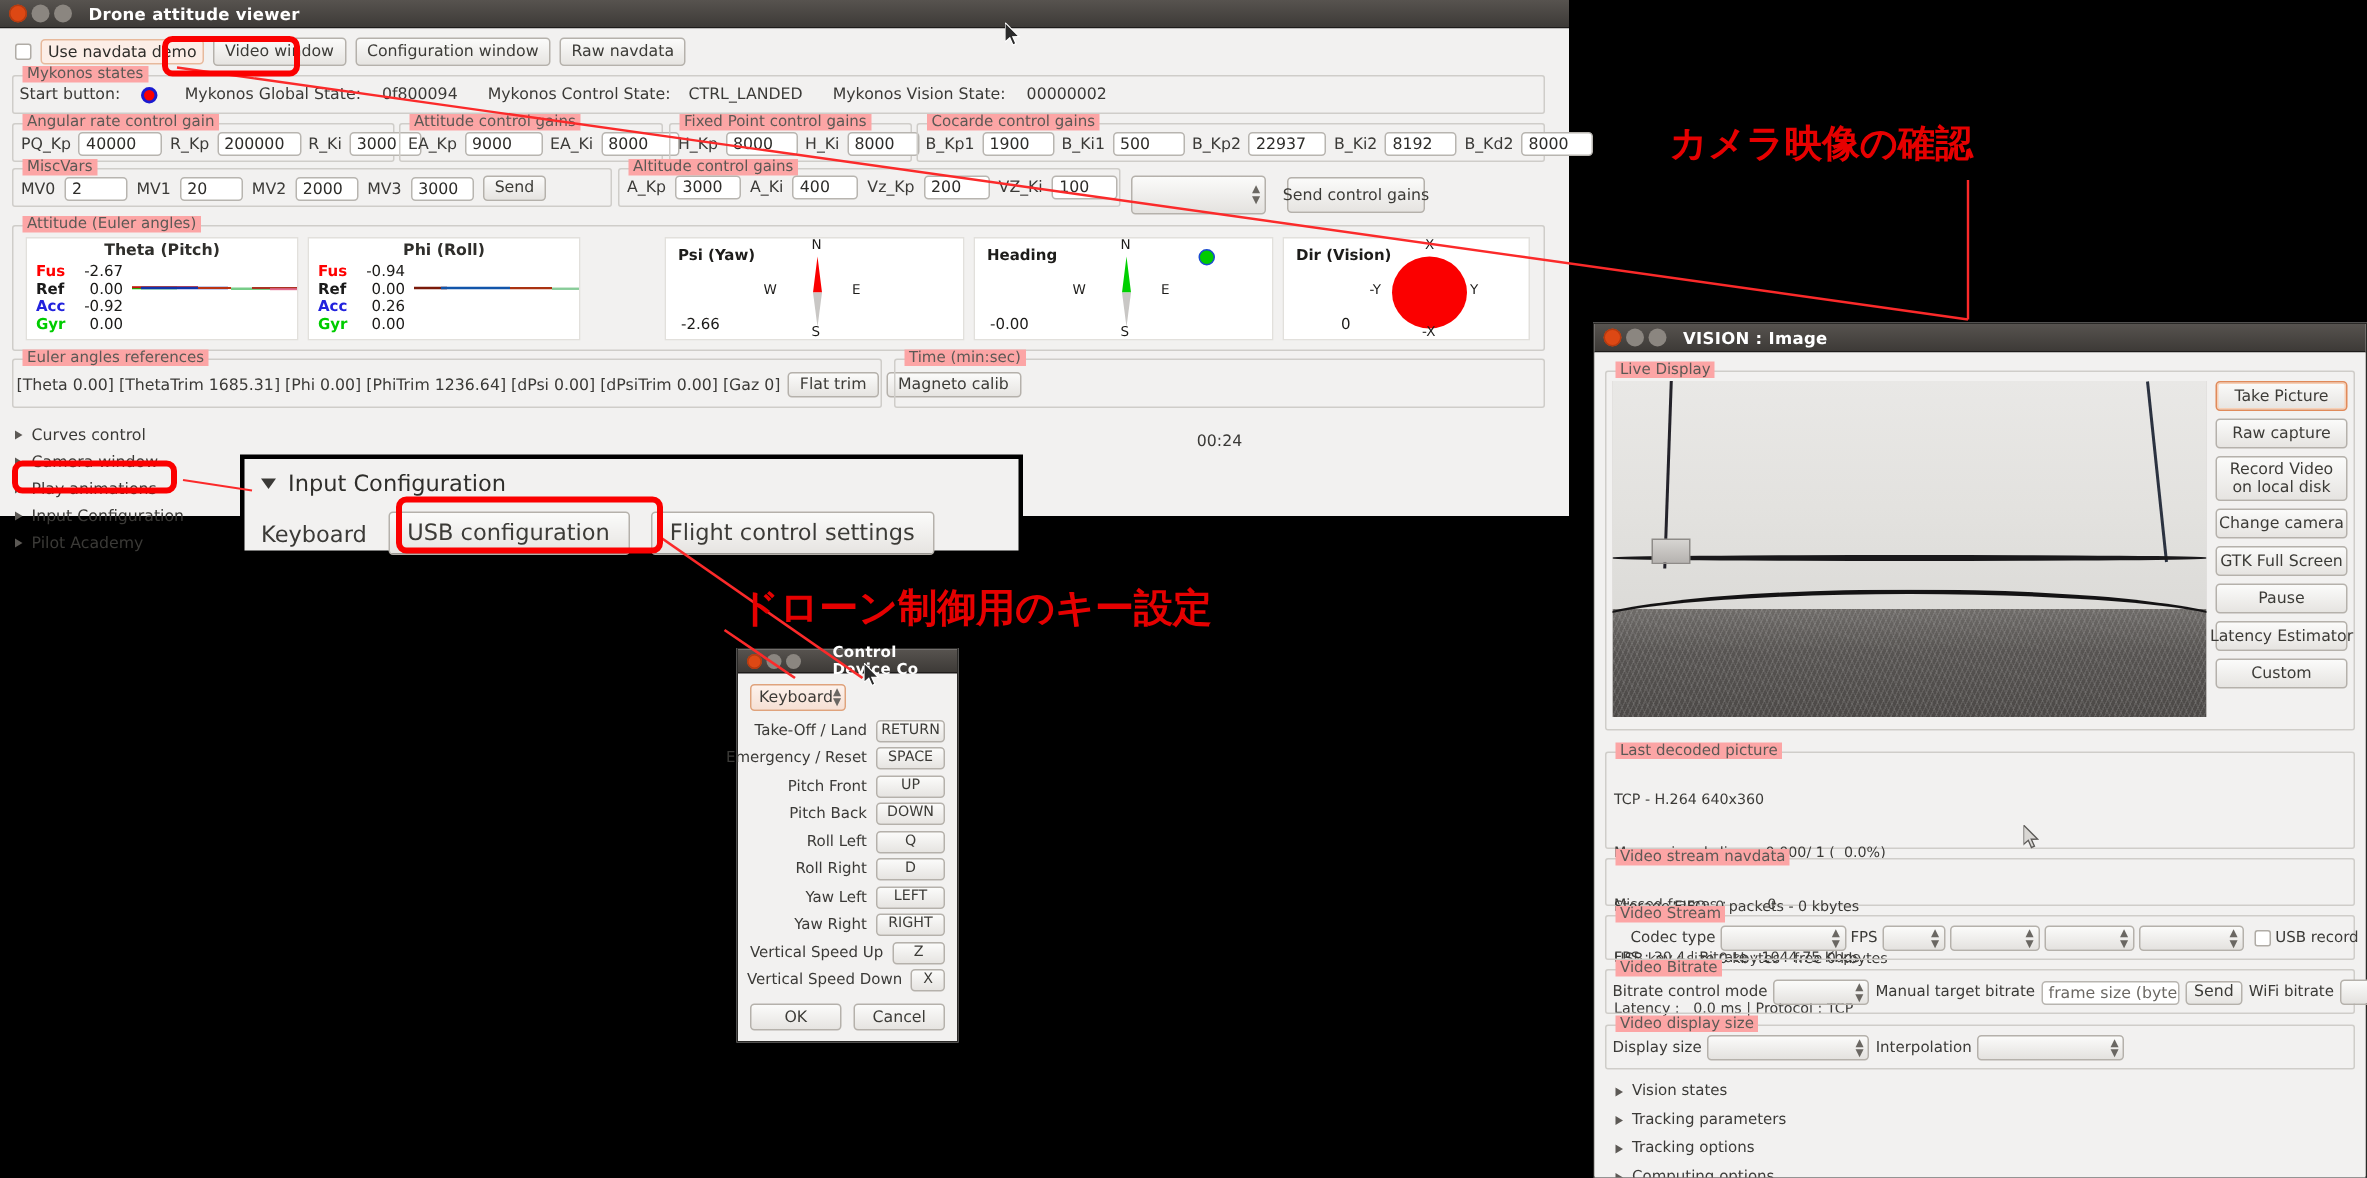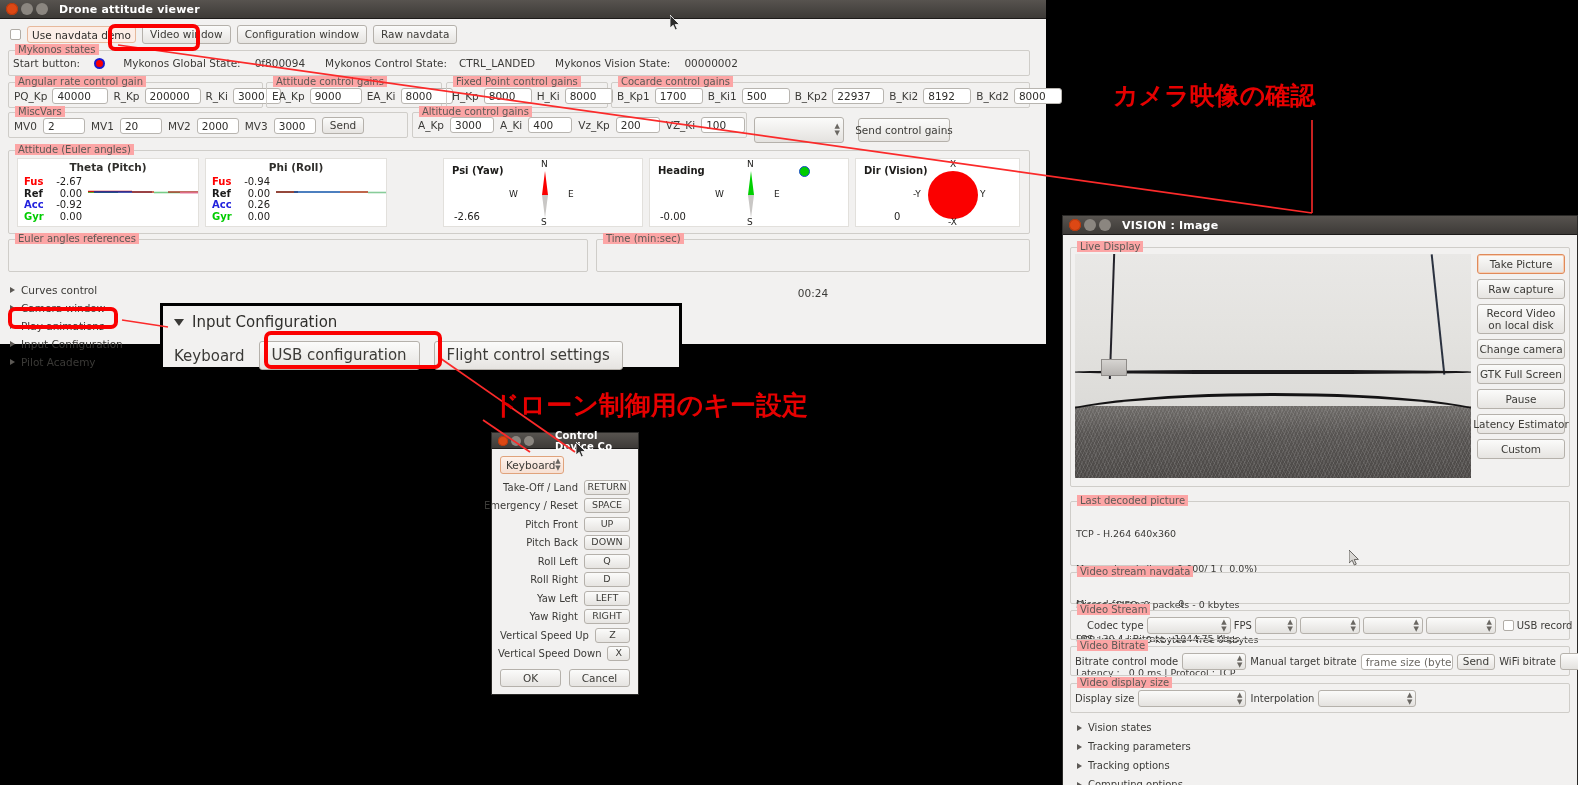--- a/index.html
+++ b/index.html
@@ -192,21 +192,21 @@
           <span class="entry" style="width:48px;">8000</span>
           <span class="lbl">H_Ki</span>
           <span class="entry" style="width:48px;">8000</span>
         </div>
       </div>
 
       <div class="frame" style="position:absolute; left:611px; top:63px; width:419px; height:26px;">
         <span class="legend">Cocarde control gains</span>
         <div class="row" style="left:5px; top:5px; gap:5px;">
           <span class="lbl">B_Kp1</span>
-          <span class="entry" style="width:48px;">1700</span>
+          <span class="entry" style="width:48px;">1900</span>
           <span class="lbl">B_Ki1</span>
           <span class="entry" style="width:48px;">500</span>
           <span class="lbl">B_Kp2</span>
           <span class="entry" style="width:52px;">22937</span>
           <span class="lbl">B_Ki2</span>
           <span class="entry" style="width:48px;">8192</span>
           <span class="lbl">B_Kd2</span>
           <span class="entry" style="width:48px;">8000</span>
         </div>
       </div>
@@ -322,20 +322,25 @@
           <span class="cl" style="left:94px;top:0px;">X</span>
           <span class="cl" style="left:92px;top:58px;">-X</span>
           <span class="cl" style="left:124px;top:30px;">Y</span>
           <span class="cl" style="left:57px;top:30px;">-Y</span>
           <span class="cl" style="left:38px;top:52px;font-size:10px;">0</span>
         </div>
       </div>
 
       <div class="frame" style="position:absolute; left:8px; top:220px; width:580px; height:33px;">
         <span class="legend">Euler angles references</span>
+        <div class="row" style="left:2px; top:8px; gap:5px;">
+          <span class="lbl">[Theta 0.00]  [ThetaTrim 1685.31]  [Phi 0.00]  [PhiTrim 1236.64]  [dPsi 0.00]  [dPsiTrim 0.00]  [Gaz 0]</span>
+          <span class="btn" style="height:17px;">Flat trim</span>
+          <span class="btn" style="height:17px;">Magneto calib</span>
+        </div>
       </div>
 
       <div class="frame" style="position:absolute; left:596px; top:220px; width:434px; height:33px;">
         <span class="legend">Time (min:sec)</span>
         <div style="position:absolute; left:0; right:0; top:10px; text-align:center;margin-top:32px;">
           <span class="lbl">00:24</span>
         </div>
       </div>
 
       <div style="position:absolute; left:10px; top:262px;">

